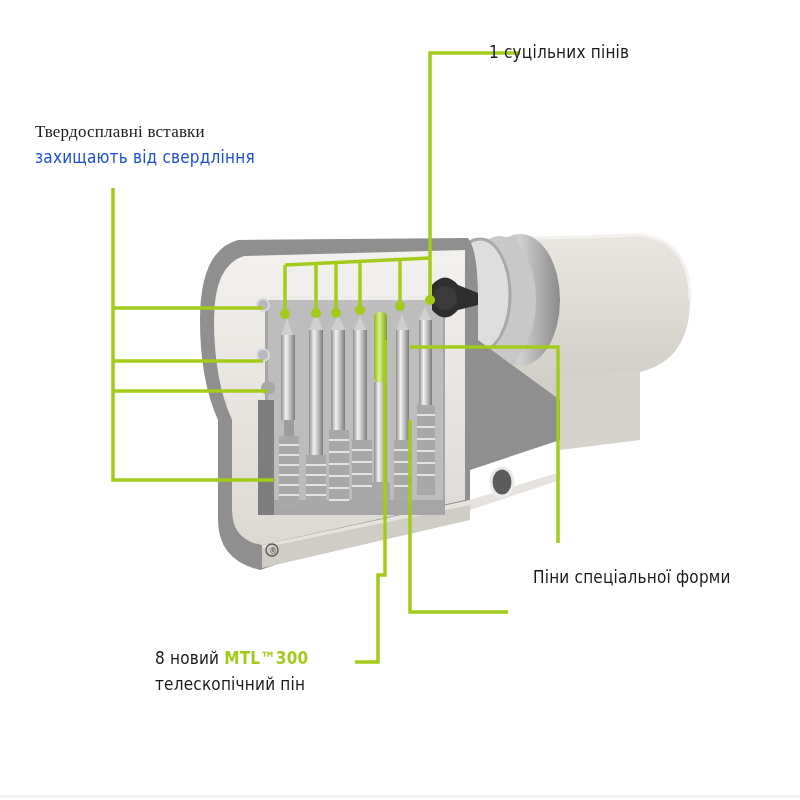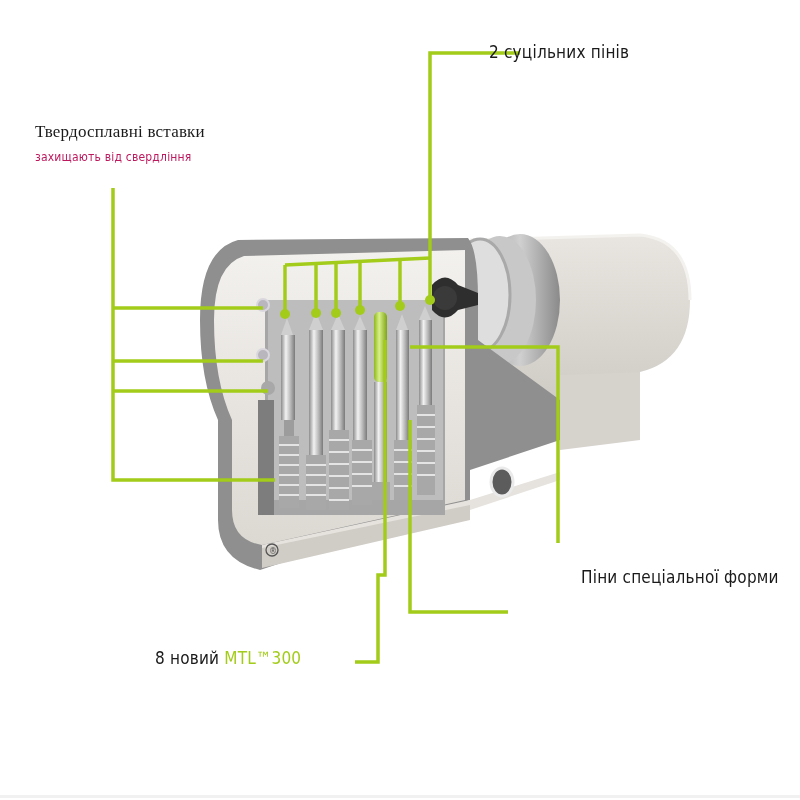--- a/index.html
+++ b/index.html
@@ -1,21 +1,21 @@
 <!DOCTYPE html>
 <html><head>
 <meta charset="utf-8">
 <style>
   html, body { margin:0; padding:0; background:#ffffff; }
   body { width:800px; height:800px; position:relative; overflow:hidden; font-family:"DejaVu Sans Condensed","DejaVu Sans", sans-serif; }
   .stage { position:absolute; left:0; top:0; width:800px; height:800px; }
   .label { position:absolute; white-space:nowrap; letter-spacing:0.2px; }
   .title { font-size:17px; color:#1a1a1a; font-weight:500; line-height:24px; }
-  .sub { font-size:12px; color:#be185d; line-height:24px; }
-  .accent { color:#a3cc1a; font-weight:normal; }
+  .sub { font-size:17px; color:#1d4ed8; line-height:24px; }
+  .accent { color:#a3cc1a; font-weight:bold; }
   .footer-line { position:absolute; left:0; bottom:2px; width:800px; height:3px; background:#f1f1f1; }
 </style>
 </head>
 <body>
 
 <div class="stage">
 
   <svg width="800" height="800" viewBox="0 0 800 800" style="position:absolute;left:0;top:0;">
     <defs>
       <linearGradient id="bodyGrad" x1="0" y1="0" x2="0" y2="1">
@@ -186,25 +186,26 @@
     <g fill="#a3cc1a">
       <circle cx="285" cy="314" r="5"></circle>
       <circle cx="316" cy="313" r="5"></circle>
       <circle cx="336" cy="313" r="5"></circle>
       <circle cx="360" cy="310" r="5"></circle>
       <circle cx="400" cy="306" r="5"></circle>
       <circle cx="430" cy="300" r="5"></circle>
     </g>
   </svg>
 
-  <div class="label title" style="left:489px; top:40px;">2 суцільних пінів</div>
+  <div class="label title" style="left:489px; top:40px;">1 суцільних пінів</div>
 
   <div class="label title" style="left:35px; top:120px;font-family:Liberation Serif, serif;">Твердосплавні вставки</div>
   <div class="label sub" style="left:35px; top:145px;">захищають від свердління</div>
 
-  <div class="label title" style="left:533px; top:565px;margin-left:48px;">Піни спеціальної форми</div>
+  <div class="label title" style="left:533px; top:565px;">Піни спеціальної форми</div>
 
   <div class="label title" style="left:155px; top:646px;">
     <span>8 новий </span><span class="accent">MTL™300</span>
   </div>
+  <div class="label title" style="left:155px; top:672px;">телескопічний пін</div>
 
   <div class="footer-line"></div>
 </div>
 
 </body></html>

